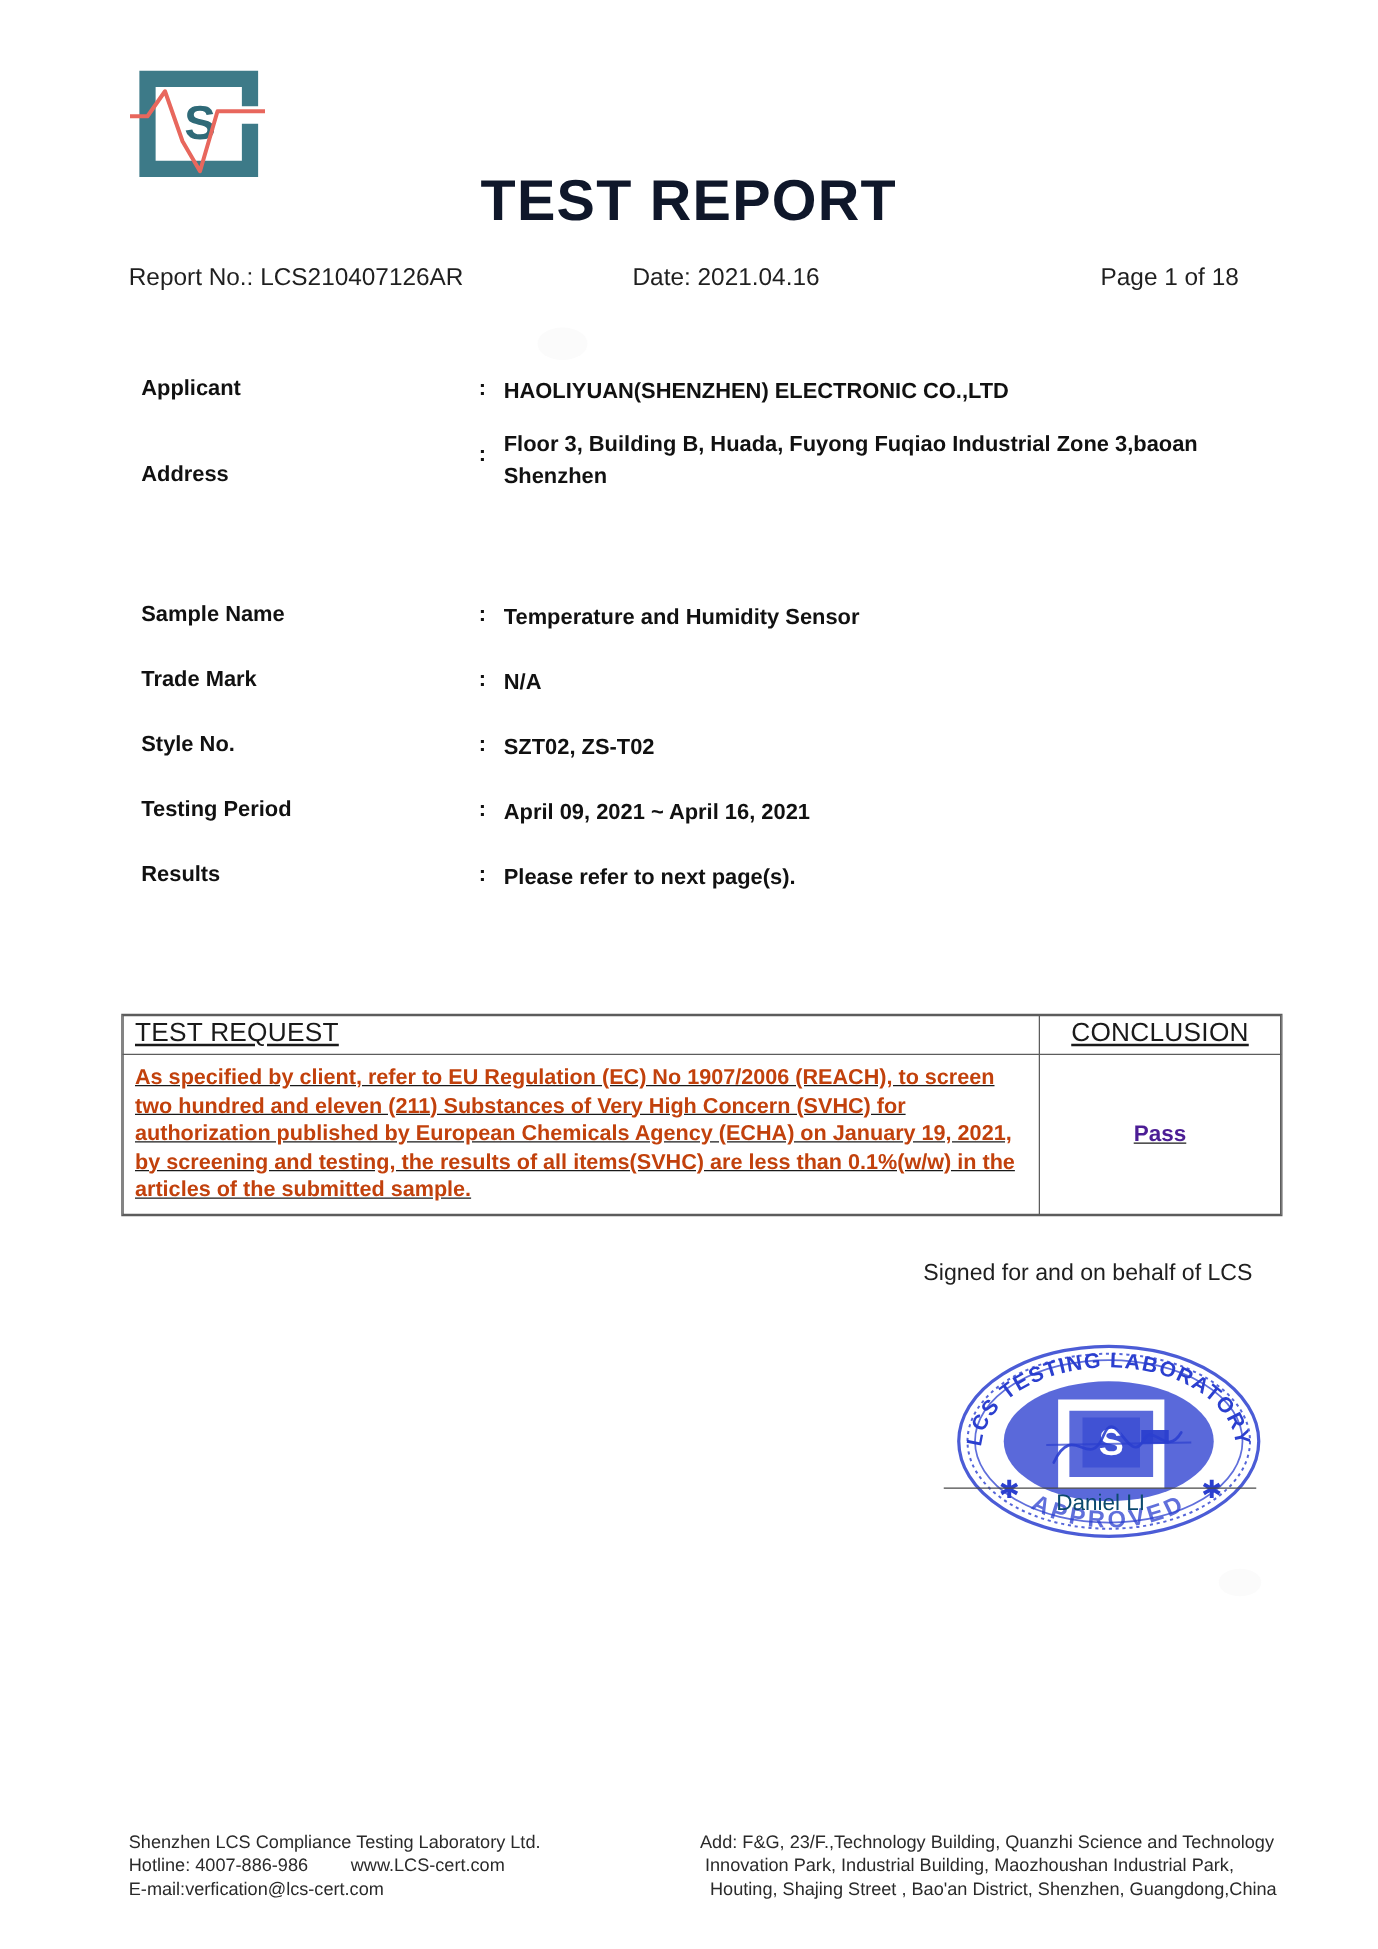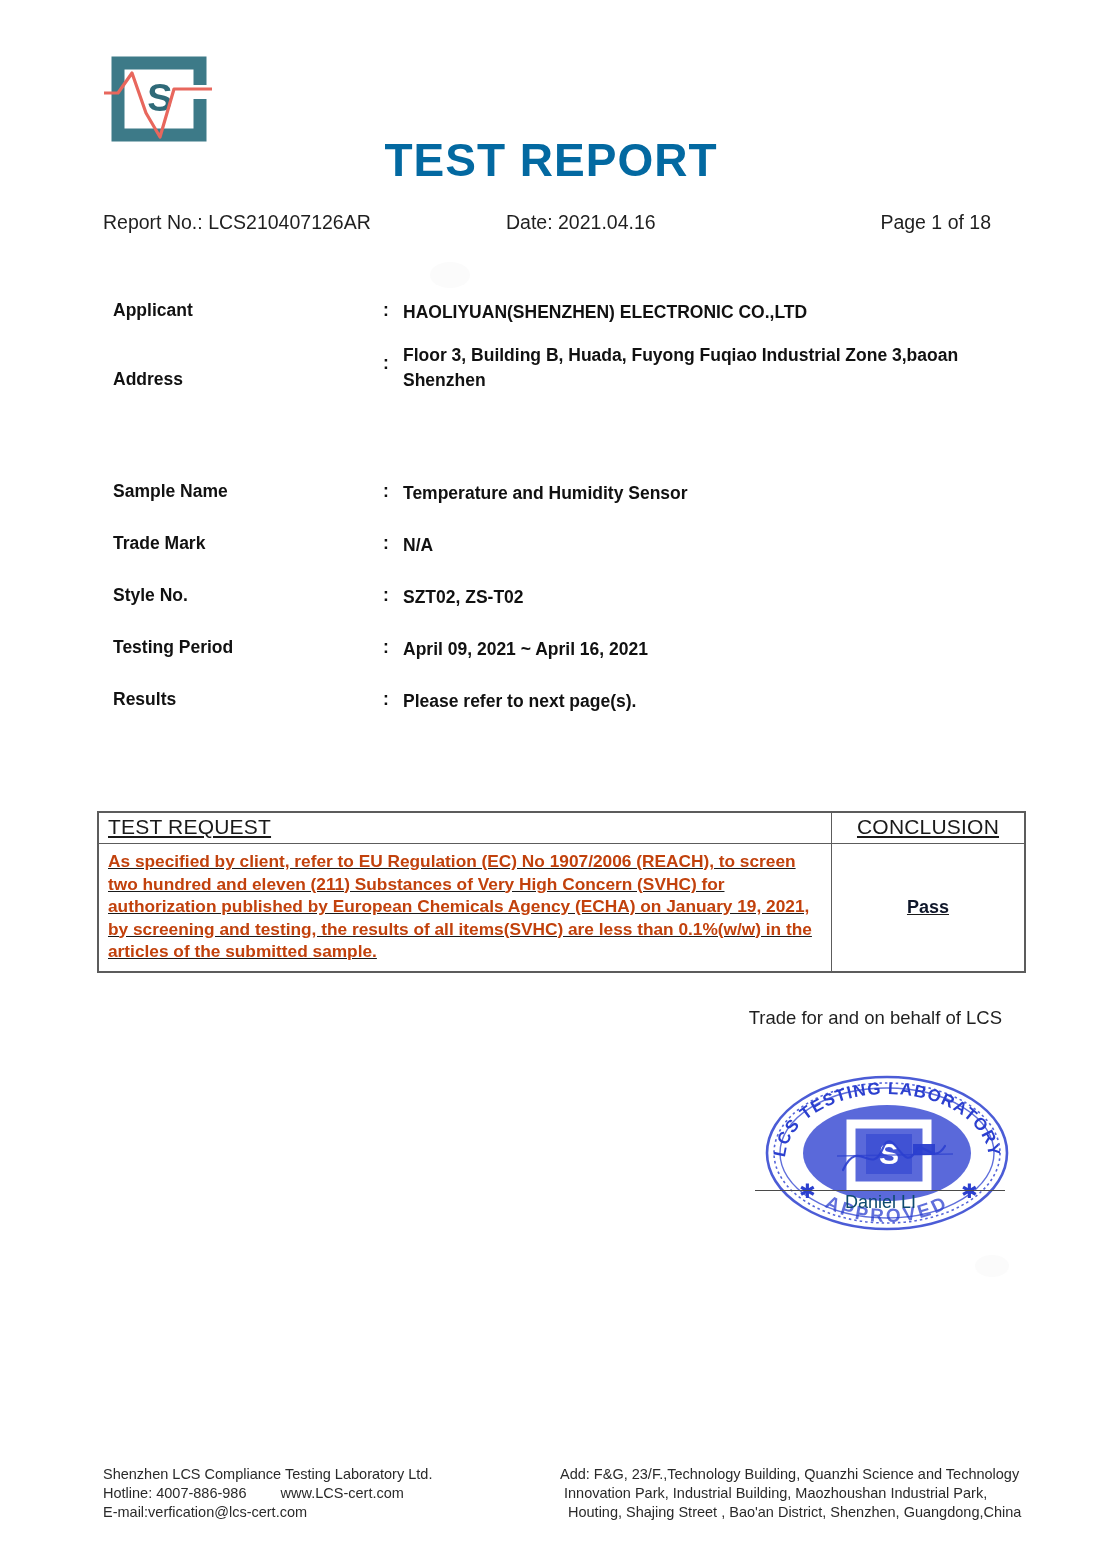--- a/index.html
+++ b/index.html
@@ -32,21 +32,21 @@
   
   #title {
     position: absolute;
     left: 0;
     top: 133px;
     width: 1102px;
     text-align: center;
     font-size: 46px;
     font-weight: bold;
     letter-spacing: 1px;
-    color: #0369a1;
+    color: #0f172a;
     box-sizing: border-box;
   }
 
   
   #meta {
     position: absolute;
     left: 103px;
     top: 211px;
     width: 888px;
     font-size: 19.5px;
@@ -304,27 +304,27 @@
     <table>
       <thead>
         <tr>
           <th>TEST REQUEST</th>
           <th class="conc col-conc">CONCLUSION</th>
         </tr>
       </thead>
       <tbody>
         <tr>
           <td class="body">As specified by client, refer to EU Regulation (EC) No 1907/2006 (REACH), to screen two hundred and eleven (211) Substances of Very High Concern (SVHC) for authorization published by European Chemicals Agency (ECHA) on January 19, 2021, by screening and testing, the results of all items(SVHC) are less than 0.1%(w/w) in the articles of the submitted sample.</td>
-          <td class="verdict col-conc" id="verdict-cell" style="color: #0f172a;">Pass</td>
+          <td class="verdict col-conc" id="verdict-cell" style="color: #4c1d95;">Pass</td>
         </tr>
       </tbody>
     </table>
   </div>
 
-  <div id="signed-for">Trade for and on behalf of LCS</div>
+  <div id="signed-for">Signed for and on behalf of LCS</div>
 
   <div id="stamp">
     <svg viewBox="0 0 248 158" width="248" height="158">
       <defs>
         <path id="arcTop" d="M 22 86 A 102 66 0 0 1 226 86" fill="none"></path>
         <path id="arcBot" d="M 34 92 A 90 56 0 0 0 214 92" fill="none"></path>
       </defs>
 
       <ellipse cx="124" cy="79" rx="120" ry="76" fill="none" stroke="#2b3fcf" stroke-width="2.6" opacity="0.85"></ellipse>
       <ellipse cx="124" cy="79" rx="113" ry="70" fill="none" stroke="#2b3fcf" stroke-width="1.6" opacity="0.8" stroke-dasharray="2.5 3"></ellipse>

